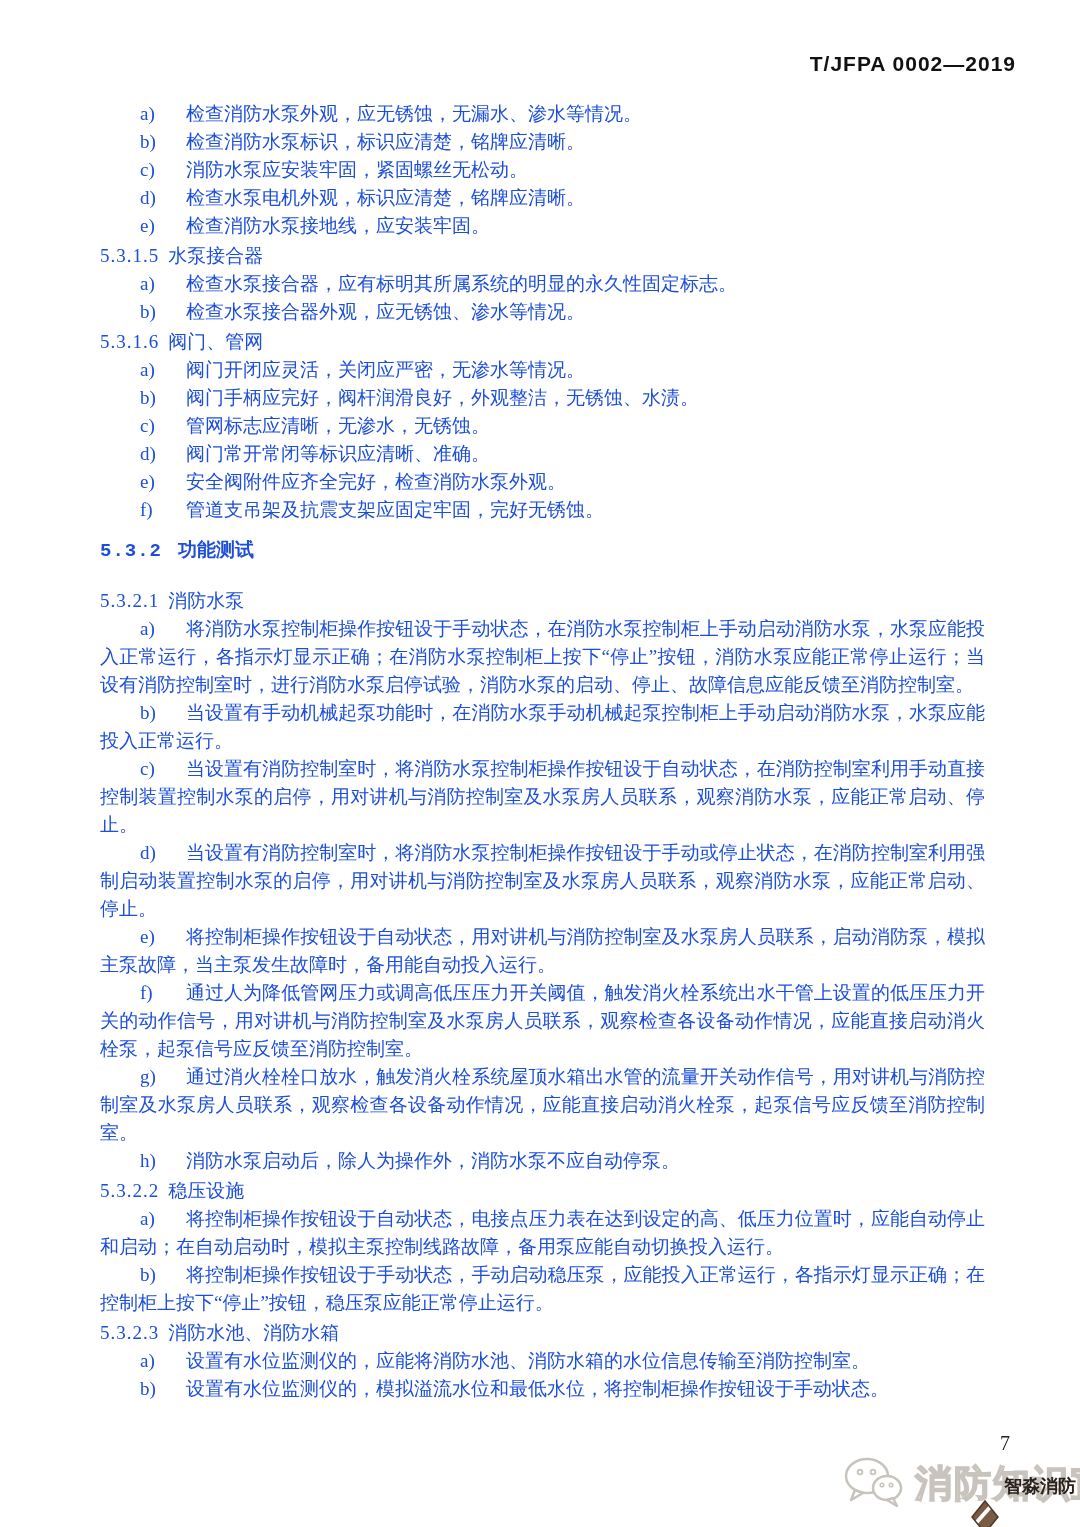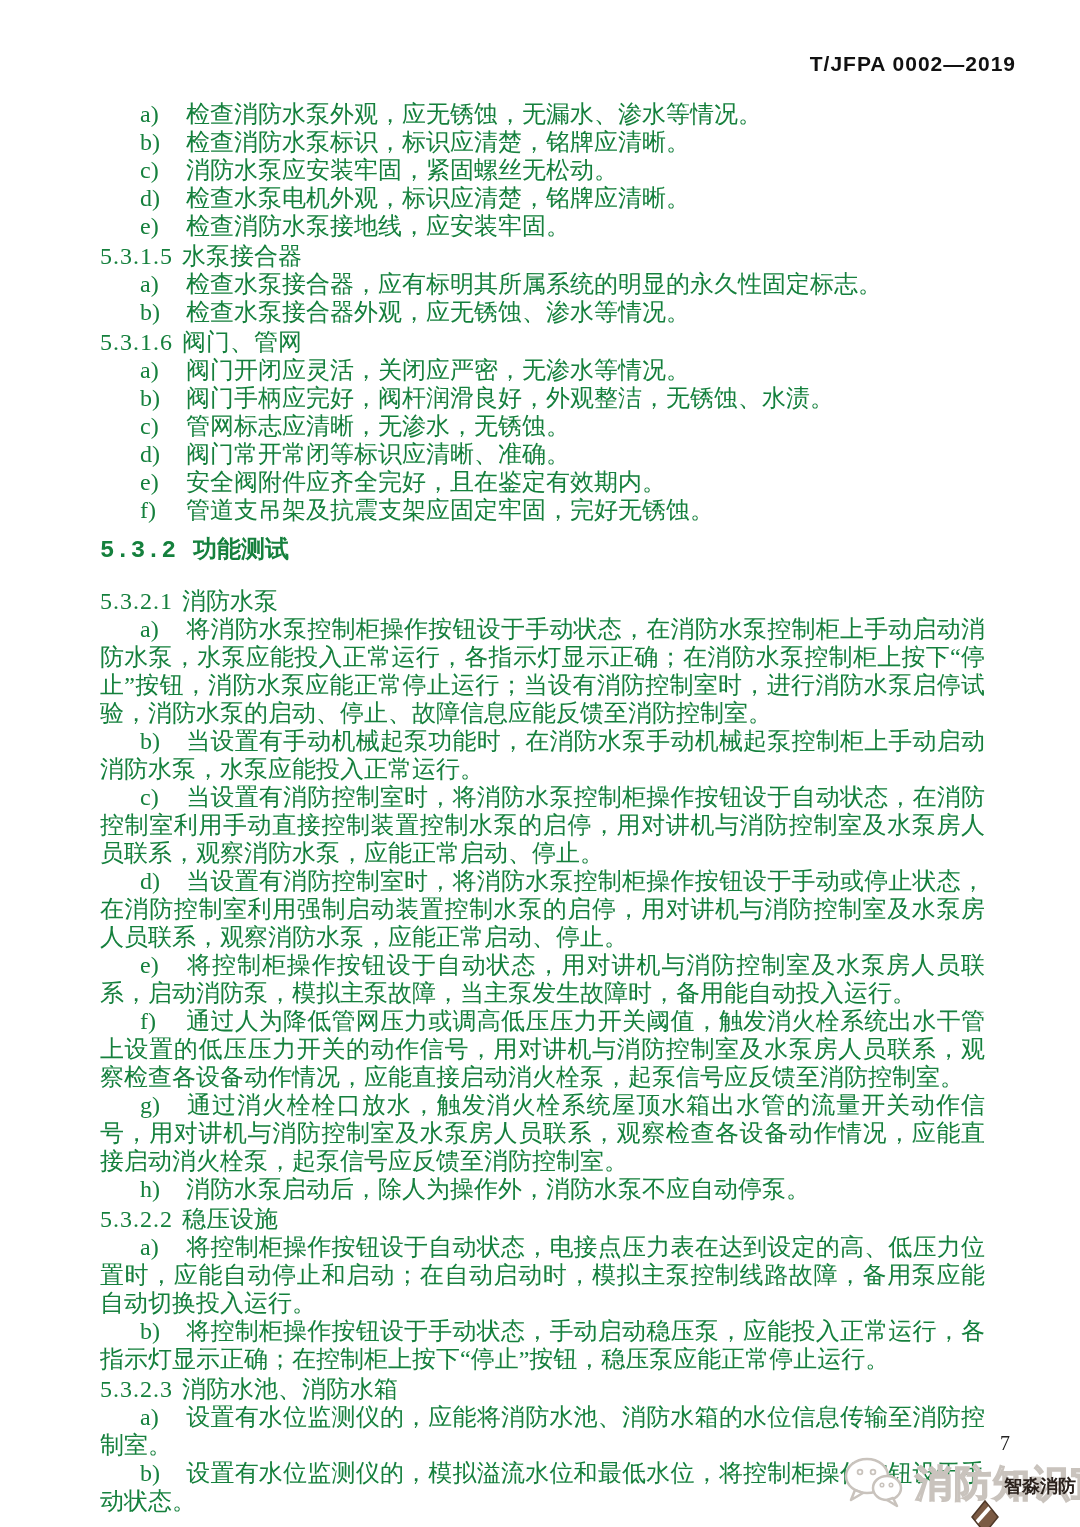--- a/index.html
+++ b/index.html
@@ -21,24 +21,24 @@
     font-weight:bold;
     font-size:21px;
     letter-spacing:1px;
     color:#111;
   }
   .doc-body{
     position:absolute;
     top:100px;
     left:100px;
     width:885px;
-    font-size:24px;
+    font-size:19px;
     line-height:28px;
     text-align:justify;
-    color:#15803d;
+    color:#1d4ed8;
   }
   .doc-body p.item{
     margin:0;
     text-indent:40px;
   }
   .doc-body p.item .label{
     display:inline-block;
     width:46px;
     text-indent:0;
   }
@@ -125,21 +125,21 @@
       <p class="item"><span class="label">d)</span><span>检查水泵电机外观，标识应清楚，铭牌应清晰。</span></p>
       <p class="item"><span class="label">e)</span><span>检查消防水泵接地线，应安装牢固。</span></p>
       <div class="heading"><span class="hnum">5.3.1.5</span><span>水泵接合器</span></div>
       <p class="item"><span class="label">a)</span><span>检查水泵接合器，应有标明其所属系统的明显的永久性固定标志。</span></p>
       <p class="item"><span class="label">b)</span><span>检查水泵接合器外观，应无锈蚀、渗水等情况。</span></p>
       <div class="heading"><span class="hnum">5.3.1.6</span><span>阀门、管网</span></div>
       <p class="item"><span class="label">a)</span><span>阀门开闭应灵活，关闭应严密，无渗水等情况。</span></p>
       <p class="item"><span class="label">b)</span><span>阀门手柄应完好，阀杆润滑良好，外观整洁，无锈蚀、水渍。</span></p>
       <p class="item"><span class="label">c)</span><span>管网标志应清晰，无渗水，无锈蚀。</span></p>
       <p class="item"><span class="label">d)</span><span>阀门常开常闭等标识应清晰、准确。</span></p>
-      <p class="item"><span class="label">e)</span><span>安全阀附件应齐全完好，且在鉴定有效期内。</span></p>
+      <p class="item"><span class="label">e)</span><span>安全阀附件应齐全完好，检查消防水泵外观。</span></p>
       <p class="item"><span class="label">f)</span><span>管道支吊架及抗震支架应固定牢固，完好无锈蚀。</span></p>
       <div class="heading bold"><span class="hnum">5.3.2</span><span>功能测试</span></div>
       <div class="heading"><span class="hnum">5.3.2.1</span><span>消防水泵</span></div>
       <p class="item"><span class="label">a)</span><span>将消防水泵控制柜操作按钮设于手动状态，在消防水泵控制柜上手动启动消防水泵，水泵应能投入正常运行，各指示灯显示正确；在消防水泵控制柜上按下“停止”按钮，消防水泵应能正常停止运行；当设有消防控制室时，进行消防水泵启停试验，消防水泵的启动、停止、故障信息应能反馈至消防控制室。</span></p>
       <p class="item"><span class="label">b)</span><span>当设置有手动机械起泵功能时，在消防水泵手动机械起泵控制柜上手动启动消防水泵，水泵应能投入正常运行。</span></p>
       <p class="item"><span class="label">c)</span><span>当设置有消防控制室时，将消防水泵控制柜操作按钮设于自动状态，在消防控制室利用手动直接控制装置控制水泵的启停，用对讲机与消防控制室及水泵房人员联系，观察消防水泵，应能正常启动、停止。</span></p>
       <p class="item"><span class="label">d)</span><span>当设置有消防控制室时，将消防水泵控制柜操作按钮设于手动或停止状态，在消防控制室利用强制启动装置控制水泵的启停，用对讲机与消防控制室及水泵房人员联系，观察消防水泵，应能正常启动、停止。</span></p>
       <p class="item"><span class="label">e)</span><span>将控制柜操作按钮设于自动状态，用对讲机与消防控制室及水泵房人员联系，启动消防泵，模拟主泵故障，当主泵发生故障时，备用能自动投入运行。</span></p>
       <p class="item"><span class="label">f)</span><span>通过人为降低管网压力或调高低压压力开关阈值，触发消火栓系统出水干管上设置的低压压力开关的动作信号，用对讲机与消防控制室及水泵房人员联系，观察检查各设备动作情况，应能直接启动消火栓泵，起泵信号应反馈至消防控制室。</span></p>
       <p class="item"><span class="label">g)</span><span>通过消火栓栓口放水，触发消火栓系统屋顶水箱出水管的流量开关动作信号，用对讲机与消防控制室及水泵房人员联系，观察检查各设备动作情况，应能直接启动消火栓泵，起泵信号应反馈至消防控制室。</span></p>

